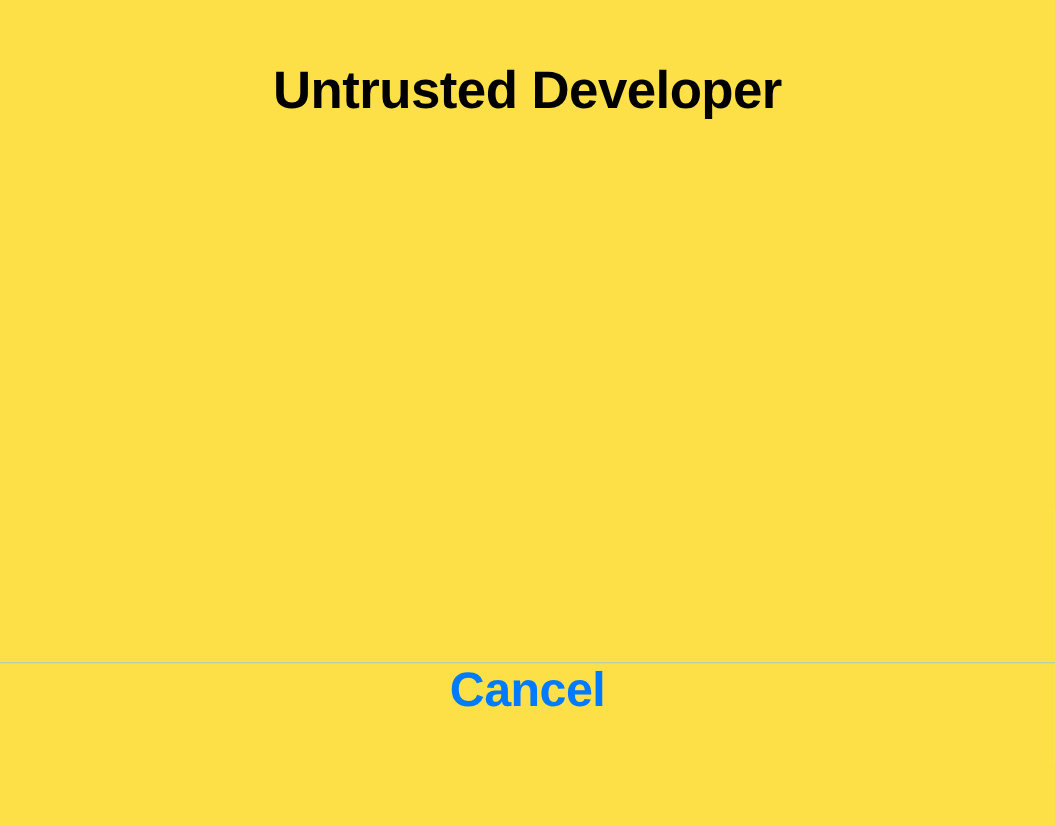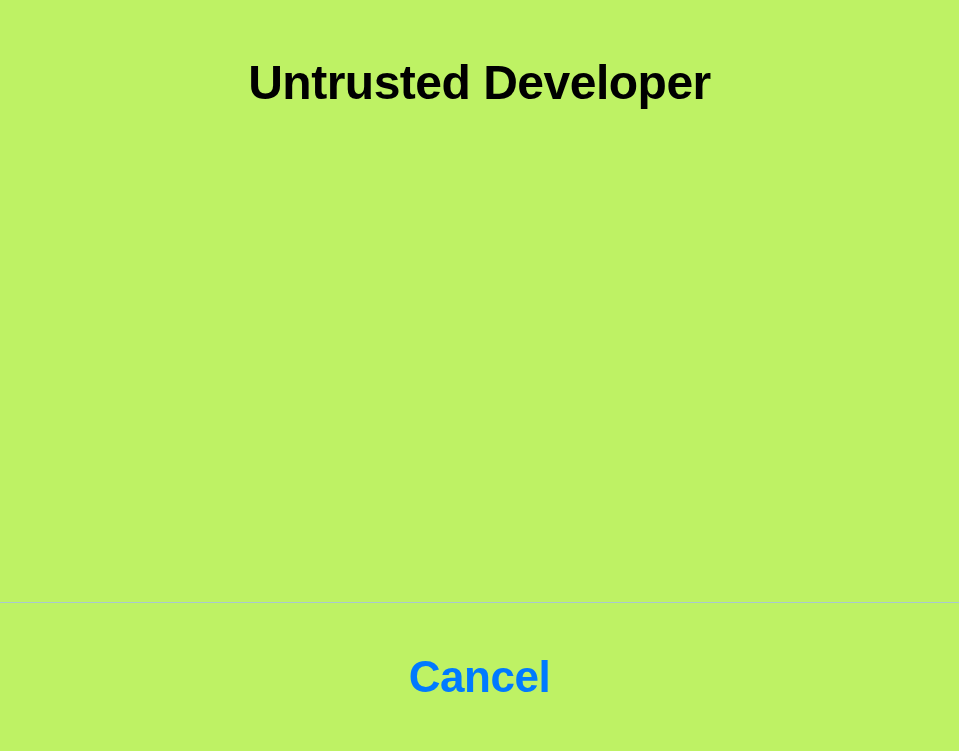--- a/index.html
+++ b/index.html
@@ -14,21 +14,21 @@
       height: 751px;
       display: flex;
       flex-direction: column;
       overflow: hidden;
     }
     .dialog {
       display: flex;
       flex-direction: column;
       width: 100%;
       height: 100%;
-      background: #bef264;
+      background: #fde047;
     }
     .content {
       flex: 1;
       padding: 55px 50px 40px 50px;
       text-align: center;
       position: relative;
     }
     .title {
       font-size: 48px;
       font-weight: 600;
@@ -69,21 +69,21 @@
       margin-right: -4px;
     }
     .divider {
       height: 1px;
       background: #a9c9cf;
       width: 100%;
     }
     .button-area {
       height: 148px;
       display: flex;
-      align-items: center;
+      align-items: flex-start;
       justify-content: center;
     }
     .cancel-button {
       font-size: 44px;
       font-weight: 600;
       color: #007aff;
       background: none;
       border: none;
       cursor: pointer;
       font-family: inherit;

